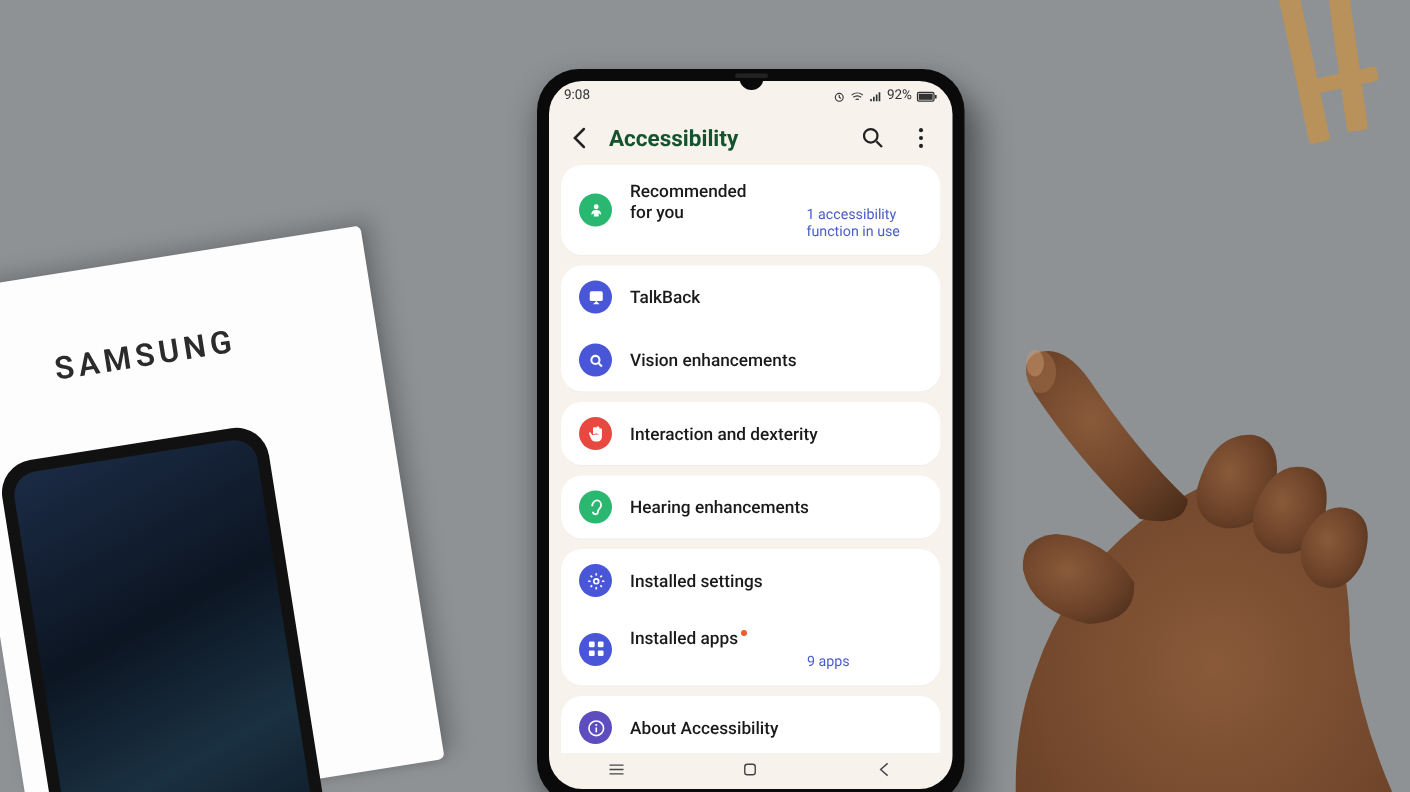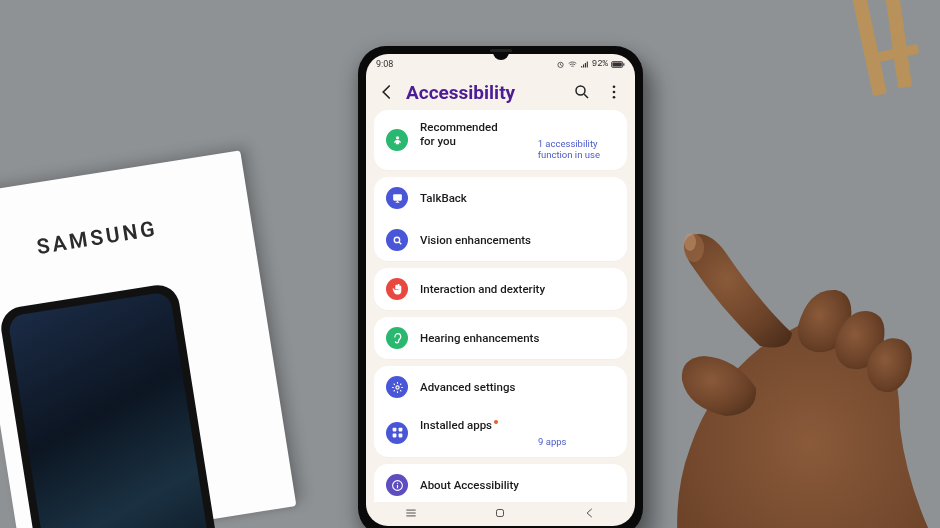--- a/index.html
+++ b/index.html
@@ -116,36 +116,36 @@
     .statusbar{
       height:20px;
       display:flex;
       align-items:center;
       justify-content:space-between;
       padding: 0 10px;
       font-size:9px;
       color:#333;
       flex-shrink:0;
     }
-    .statusbar .right{display:flex;align-items:center;gap:3px;font-family:Liberation Mono, monospace;}
+    .statusbar .right{display:flex;align-items:center;gap:3px;}
     .sb-icon{width:9px;height:9px;}
     
     .header{
       height:36px;
       display:flex;
       align-items:center;
       padding: 0 8px;
       gap:6px;
       flex-shrink:0;
     }
     .header svg{width:18px;height:18px;}
     .header-title{
-      font-size:19px;
+      font-size:15px;
       font-weight:700;
-      color:#4c1d95;
+      color:#14532d;
       flex:1;
     }
     .hbtn{width:26px;height:26px;display:flex;align-items:center;justify-content:center;}
     
     .cards{
       padding: 0 8px;
       display:flex;
       flex-direction:column;
       gap:7px;
       flex:1;
@@ -327,21 +327,21 @@
         </div>
         <div class="card">
           <div class="item">
             <div class="icon" style="background: rgb(74, 86, 216);">
               <svg viewBox="0 0 24 24">
                 <circle cx="12" cy="12" r="3" fill="none" stroke="#fff" stroke-width="2"></circle>
                 <path d="M12 2v3M12 19v3M2 12h3M19 12h3M5 5l2 2M17 17l2 2M19 5l-2 2M7 17l-2 2" stroke="#fff" stroke-width="2"></path>
               </svg>
             </div>
             <div class="txt">
-              <div class="title">Advanced settings</div>
+              <div class="title">Installed settings</div>
             </div>
           </div>
           <div class="item">
             <div class="icon" style="background: rgb(74, 86, 216);">
               <svg viewBox="0 0 24 24">
                 <rect x="3" y="3" width="7" height="7" rx="1.5"></rect>
                 <rect x="14" y="3" width="7" height="7" rx="1.5"></rect>
                 <rect x="3" y="14" width="7" height="7" rx="1.5"></rect>
                 <rect x="14" y="14" width="7" height="7" rx="1.5"></rect>
               </svg>

